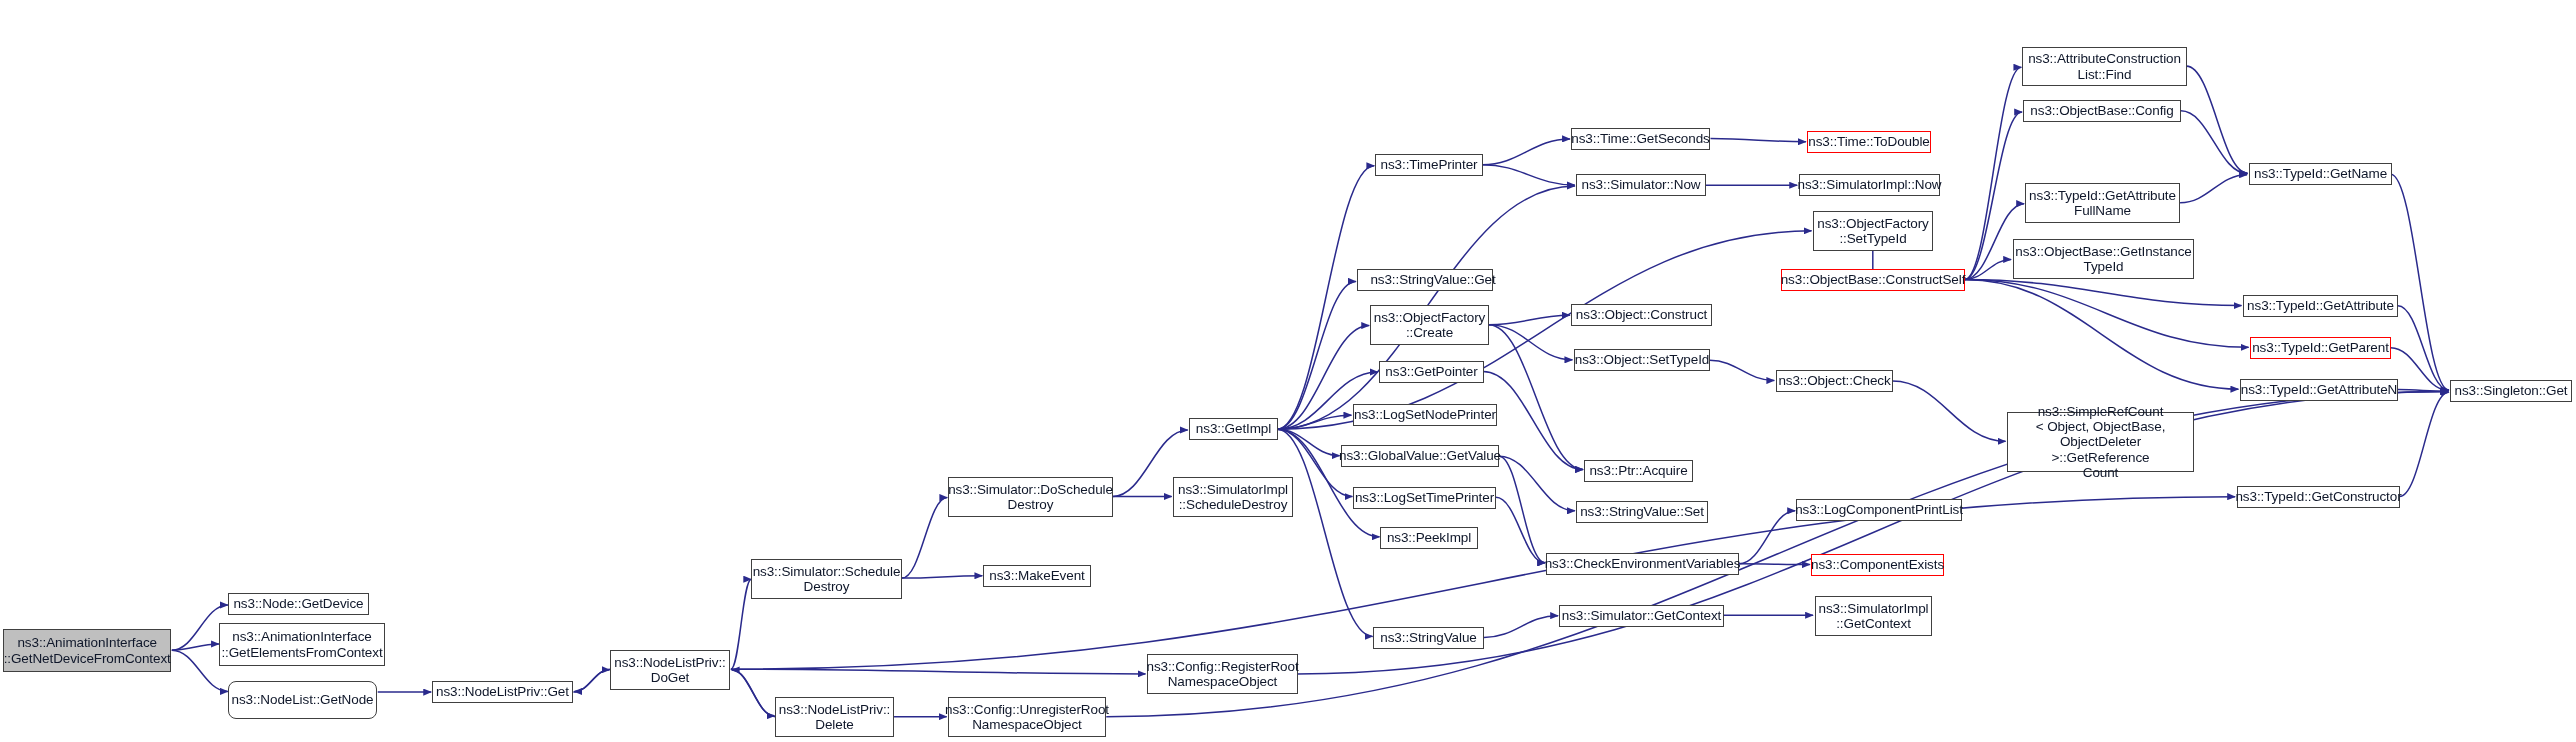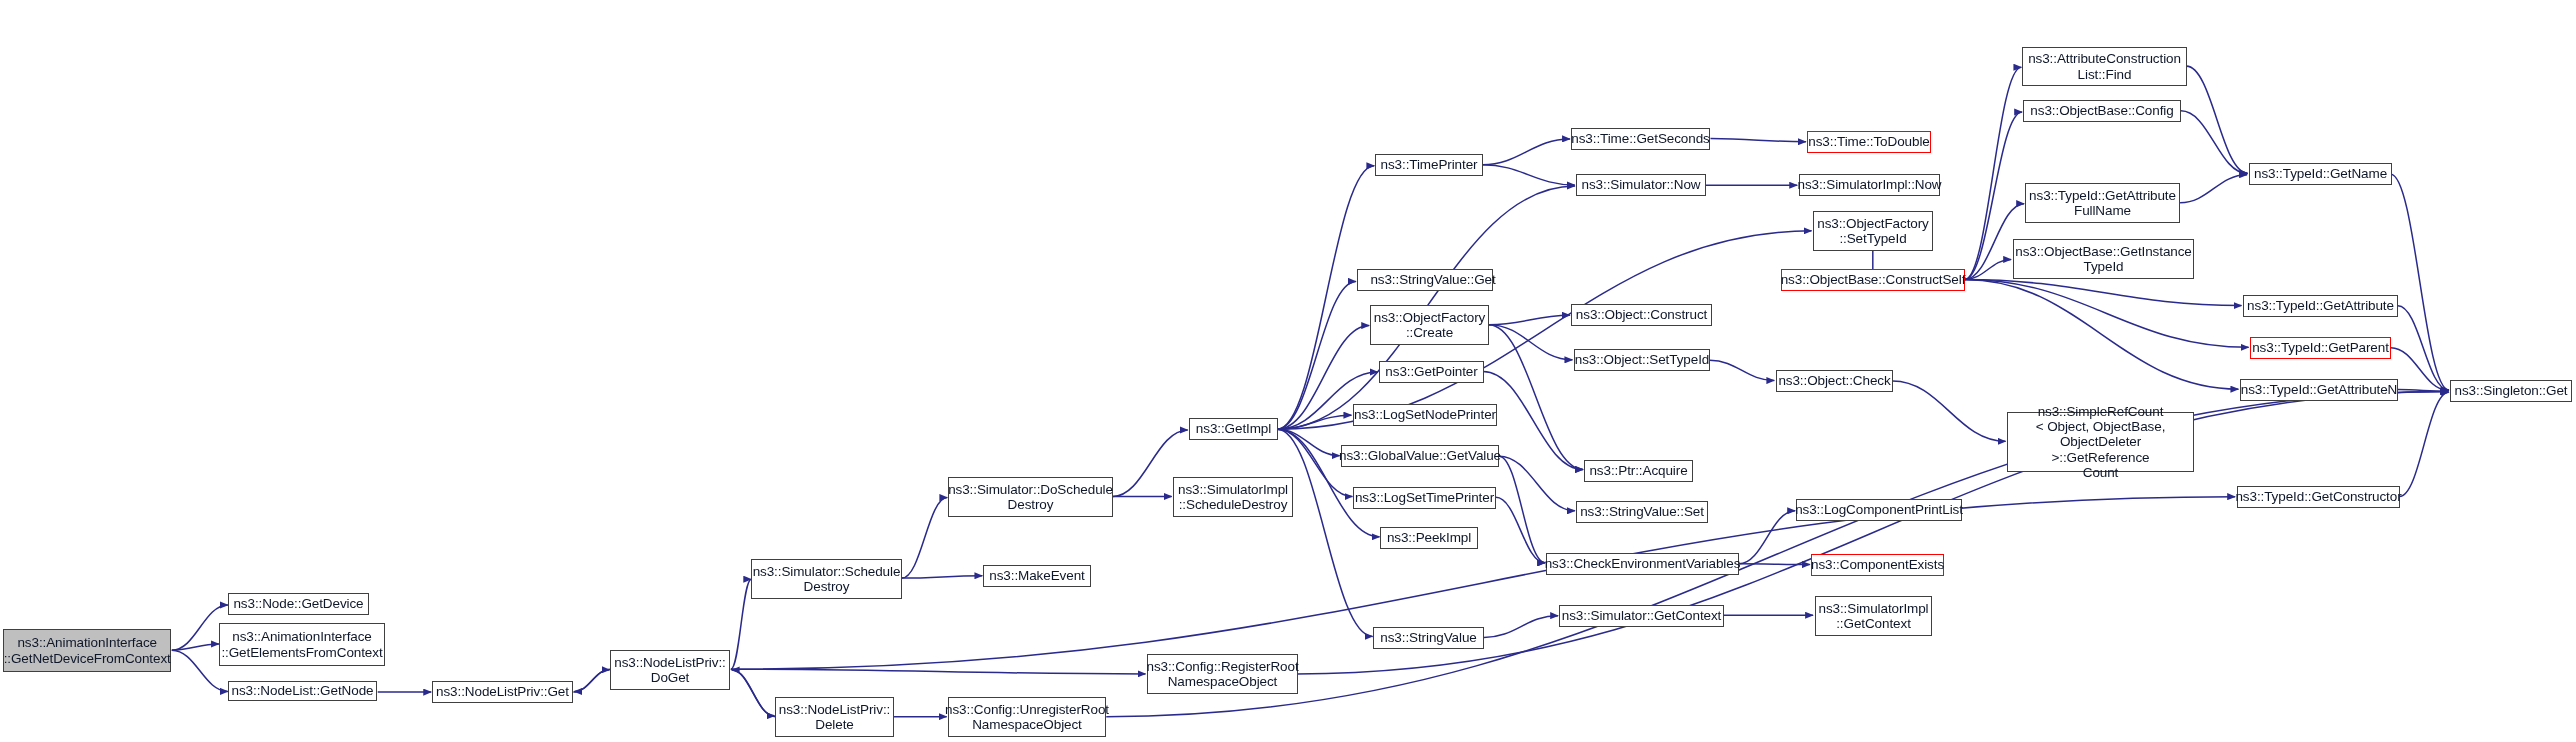--- a/index.html
+++ b/index.html
@@ -106,21 +106,21 @@
         <path d="M1396,905 C2116.1804328864273,905 2370.361762140461,494.35327703063024 3090.5421950268883,494.35327703063024" marker-end="url(#ah)"></path>
         <path d="M922,845 C1729.29165088876,845 2014.2181159083223,627.1708947071205 2821.509766797082,627.1708947071205" marker-end="url(#ah)"></path>
       </g>
   </svg>
   <div id="node-layer">
       <div class="node hl" style="left: 3.2px; top: 629px; width: 168px; height: 43px;"><span>ns3::AnimationInterface
 ::GetNetDeviceFromContext</span></div>
       <div class="node" style="left: 228px; top: 593px; width: 141px; height: 22px;"><span>ns3::Node::GetDevice</span></div>
       <div class="node" style="left: 219px; top: 623px; width: 166px; height: 43px;"><span>ns3::AnimationInterface
 ::GetElementsFromContext</span></div>
-      <div class="node" style="left: 228px; top: 681px; width: 149px; height: 20px;"><span>ns3::NodeList::GetNode</span></div>
+      <div class="node" style="left: 228px; top: 681px; width: 149px; height: 38px; border-radius: 8px;"><span>ns3::NodeList::GetNode</span></div>
       <div class="node" style="left: 432px; top: 681px; width: 141px; height: 22px;"><span>ns3::NodeListPriv::Get</span></div>
       <div class="node" style="left: 610px; top: 650px; width: 120px; height: 40px;"><span>ns3::NodeListPriv::
 DoGet</span></div>
       <div class="node" style="left: 775px; top: 697px; width: 119px; height: 40px;"><span>ns3::NodeListPriv::
 Delete</span></div>
       <div class="node" style="left: 751px; top: 559px; width: 151px; height: 40px;"><span>ns3::Simulator::Schedule
 Destroy</span></div>
       <div class="node" style="left: 983px; top: 565px; width: 108px; height: 22px;"><span>ns3::MakeEvent</span></div>
       <div class="node" style="left: 948px; top: 477px; width: 165px; height: 40px;"><span>ns3::Simulator::DoSchedule
 Destroy</span></div>

